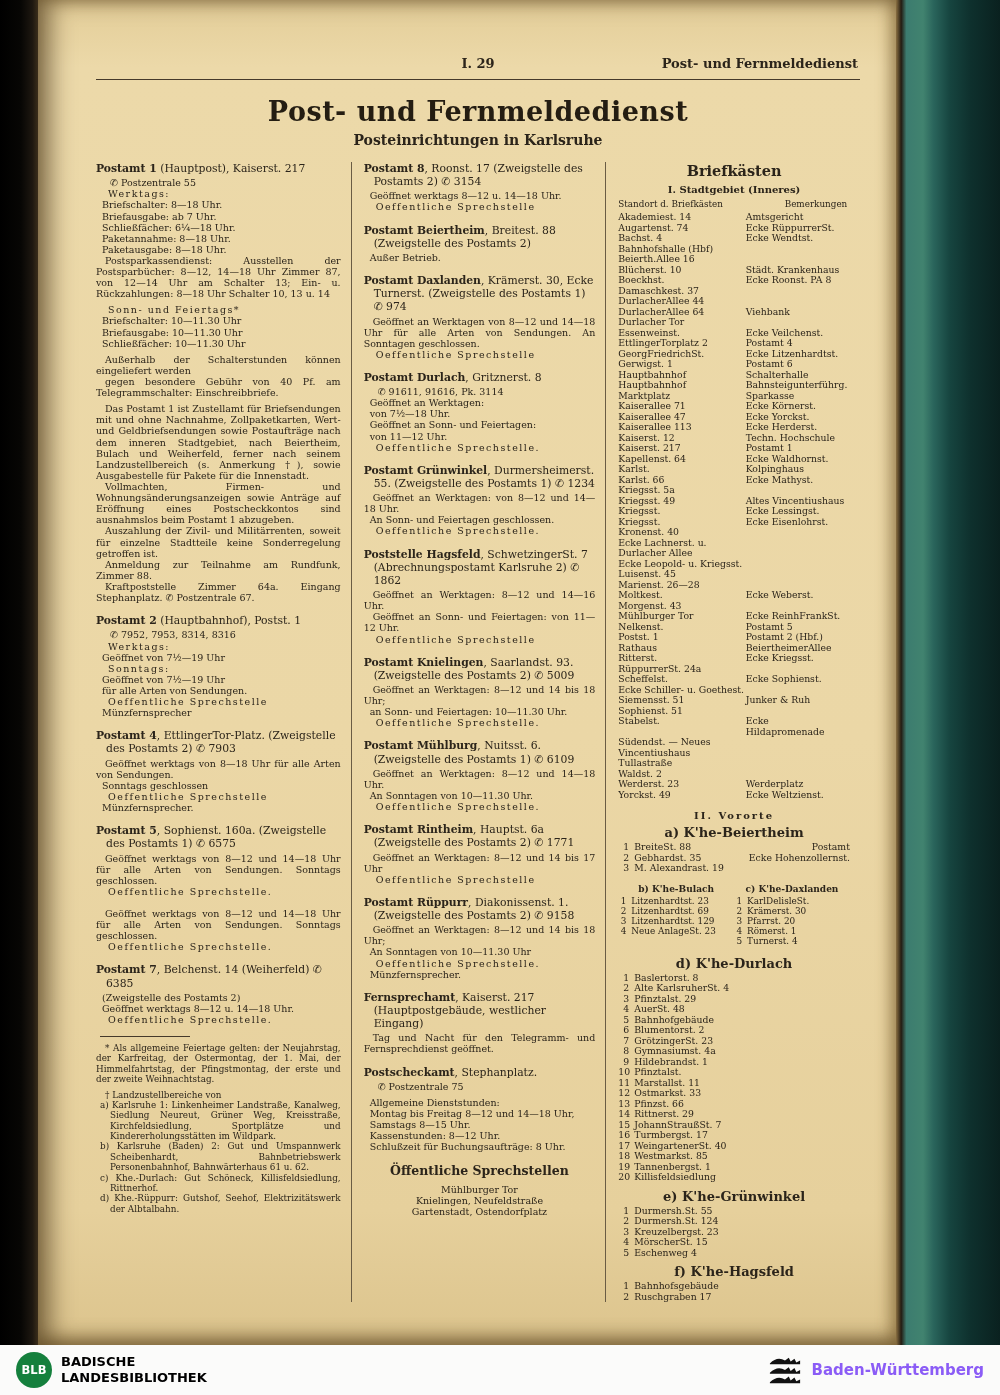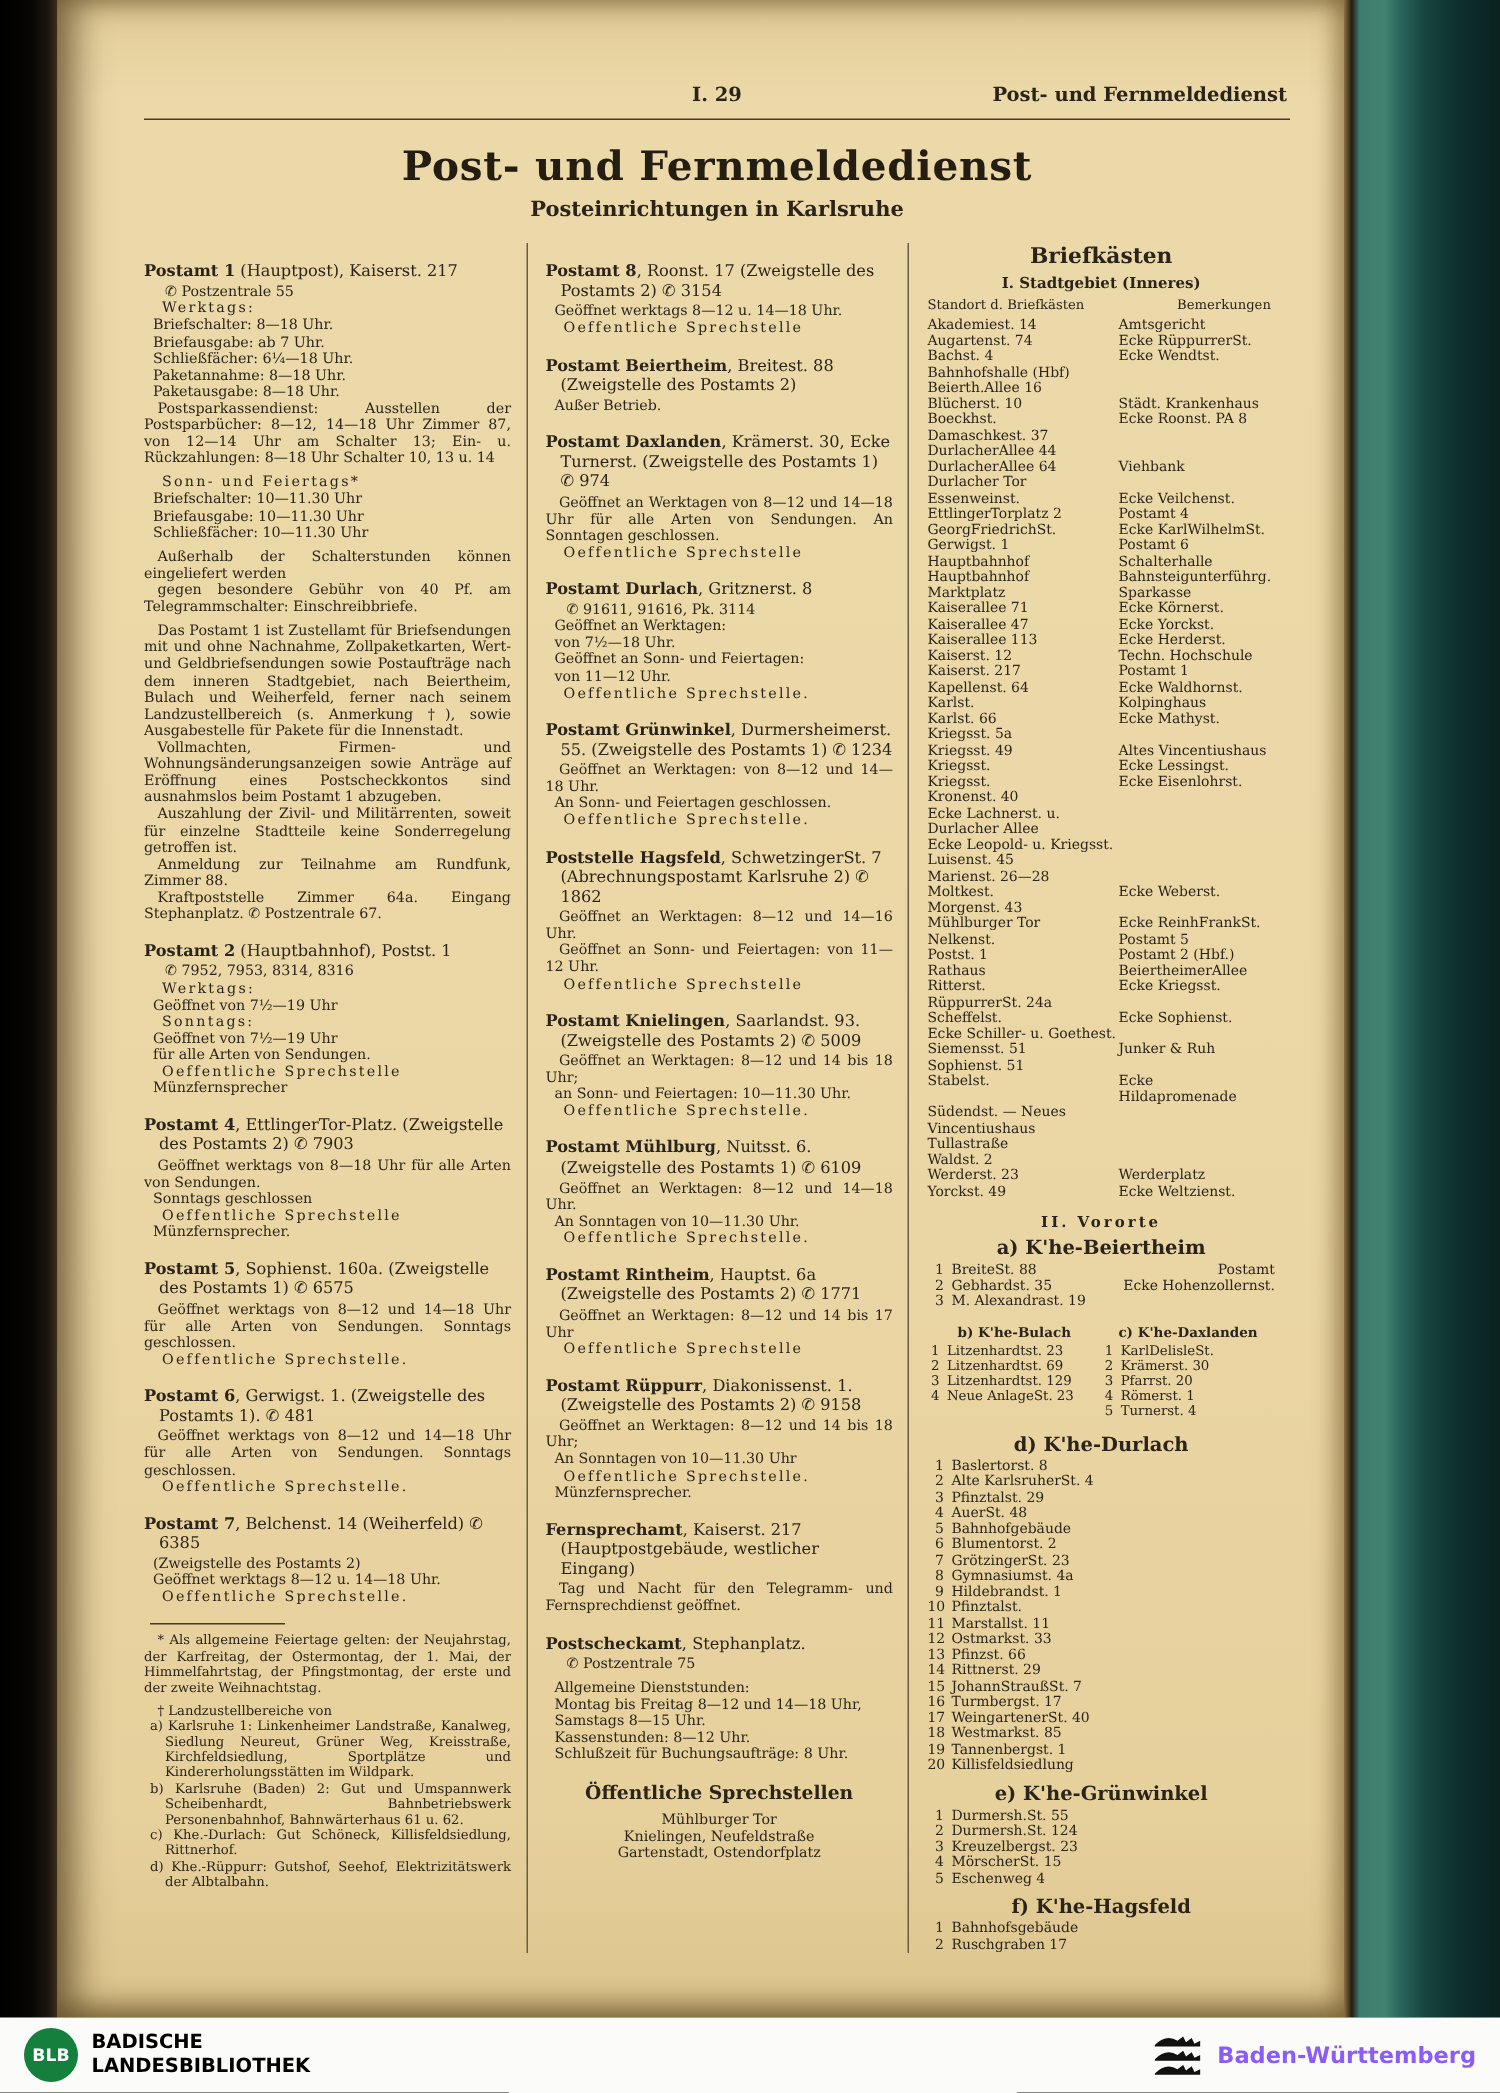--- a/index.html
+++ b/index.html
@@ -30,21 +30,21 @@
   .ph-num { position:absolute; left:50%; transform:translateX(-50%); }
   .ph-title { position:absolute; right:2px; }
 
   .title { text-align:center; font-size:27px; font-weight:bold; margin-top:16px; letter-spacing:.5px; color:#241d12; }
   .subtitle { text-align:center; font-size:14px; font-weight:bold; margin-top:5px; }
 
   .cols { display:flex; margin-top:14px; height:1140px; }
   .col { width:33.33%; overflow:hidden; padding-right:10px; }
   .col + .col { border-left:1px solid #6a5c44; padding-left:12px; }
 
-  .entry { margin-bottom:11px;margin-top:12px; }
+  .entry { margin-bottom:11px; }
   .entry-head { font-size:10.8px; line-height:1.22; padding-left:10px; text-indent:-10px; margin-bottom:2px; }
   .entry-head .bold { font-weight:bold; }
   .entry-head.center { text-align:center; padding-left:0; text-indent:0; }
   .entry-head.big { font-size:12.5px; }
   .line { font-size:9.5px; line-height:1.17; padding-left:6px; }
   .line.ind { padding-left:14px; }
   .line.sp { letter-spacing:1.5px; padding-left:12px; }
   .line.para { padding-left:0; text-indent:9px; text-align:justify; }
   .line.plain { padding-left:0; text-align:center; }
   .line.gap { margin-top:5px; }
@@ -135,21 +135,20 @@
             <div class="line">Sonntags geschlossen</div>
             <div class="line sp">Oeffentliche Sprechstelle</div>
             <div class="line">Münzfernsprecher.</div>
           </div>
           <div class="entry">
             <div class="entry-head"><span class="bold">Postamt 5</span><span>, Sophienst. 160a. (Zweigstelle des Postamts 1) ✆ 6575</span></div>
             <div class="line para">Geöffnet werktags von 8—12 und 14—18 Uhr für alle Arten von Sendungen. Sonntags geschlossen.</div>
             <div class="line sp">Oeffentliche Sprechstelle.</div>
           </div>
           <div class="entry">
-            <div class="entry-head"><span class="bold">Postamt 6</span><span>, Gerwigst. 1. (Zweigstelle des Postamts 1). ✆ 481</span></div>
             <div class="line para">Geöffnet werktags von 8—12 und 14—18 Uhr für alle Arten von Sendungen. Sonntags geschlossen.</div>
             <div class="line sp">Oeffentliche Sprechstelle.</div>
           </div>
           <div class="entry">
             <div class="entry-head"><span class="bold">Postamt 7</span><span>, Belchenst. 14 (Weiherfeld) ✆ 6385</span></div>
             <div class="line">(Zweigstelle des Postamts 2)</div>
             <div class="line">Geöffnet werktags 8—12 u. 14—18 Uhr.</div>
             <div class="line sp">Oeffentliche Sprechstelle.</div>
           </div>
           <div class="entry footnotes">
@@ -296,21 +295,21 @@
           <div class="bk-row">
             <span class="loc">Essenweinst.</span>
             <span class="rem">Ecke Veilchenst.</span>
           </div>
           <div class="bk-row">
             <span class="loc">EttlingerTorplatz 2</span>
             <span class="rem">Postamt 4</span>
           </div>
           <div class="bk-row">
             <span class="loc">GeorgFriedrichSt.</span>
-            <span class="rem">Ecke KarlWilhelmSt.</span>
+            <span class="rem">Ecke Litzenhardtst.</span>
           </div>
           <div class="bk-row">
             <span class="loc">Gerwigst. 1</span>
             <span class="rem">Postamt 6</span>
           </div>
           <div class="bk-row">
             <span class="loc">Hauptbahnhof</span>
             <span class="rem">Schalterhalle</span>
           </div>
           <div class="bk-row">

